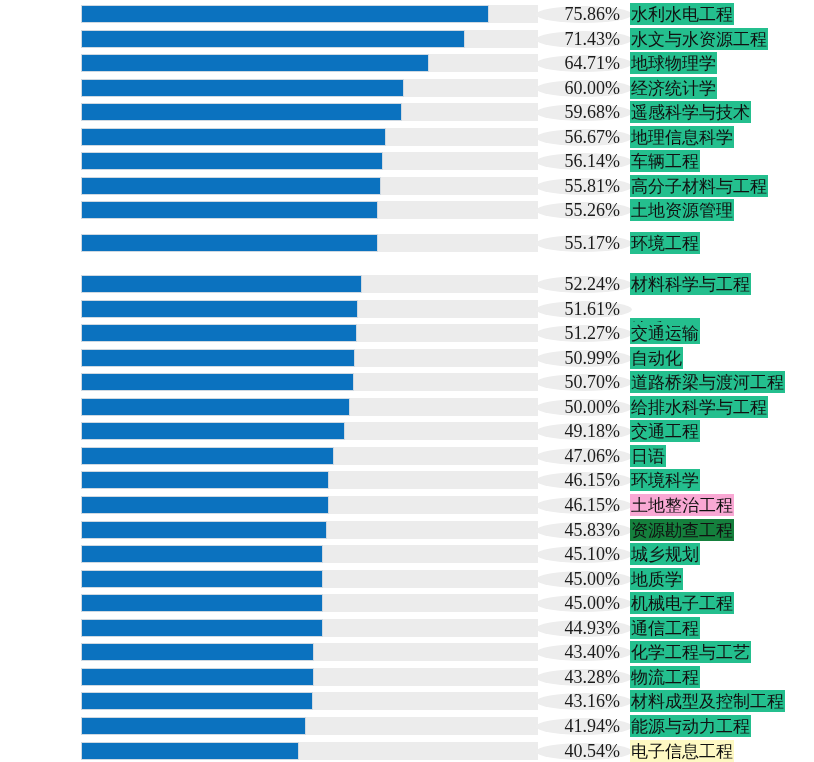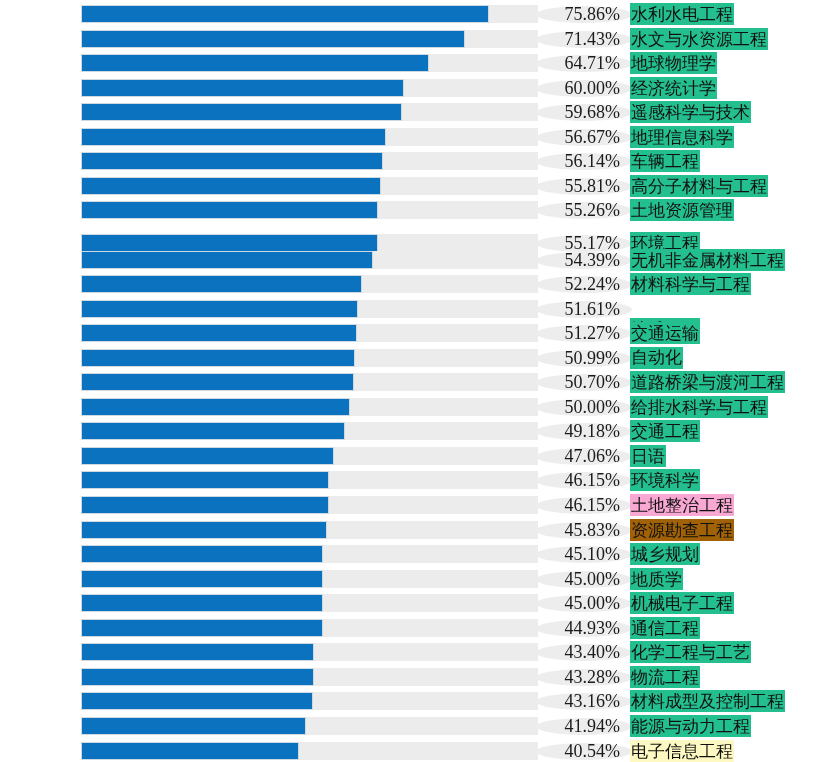--- a/index.html
+++ b/index.html
@@ -170,28 +170,20 @@
       <div class="label-wrap"><span class="label" style="background: rgb(36, 191, 142);">土地资源管理</span></div>
     </div>
     <div class="row" style="top: 222.95px; margin-top: 8px;">
       <div class="track">
         <div class="fill" style="width: 296.62px; background: rgb(11, 114, 191);"></div>
       </div>
       <div class="sheen"></div>
       <div class="value">55.17%</div>
       <div class="label-wrap"><span class="label" style="background: rgb(36, 191, 142);">环境工程</span></div>
     </div>
-    <div class="row" style="top: 247.5px;">
-      <div class="track">
-        <div class="fill" style="width: 292.426px; background: rgb(11, 114, 191);"></div>
-      </div>
-      <div class="sheen"></div>
-      <div class="value">54.39%</div>
-      <div class="label-wrap"><span class="label" style="background: rgb(36, 191, 142);">无机非金属材料工程</span></div>
-    </div>
     <div class="row" style="top: 272.05px;">
       <div class="track">
         <div class="fill" style="width: 280.867px; background: rgb(11, 114, 191);"></div>
       </div>
       <div class="sheen"></div>
       <div class="value">52.24%</div>
       <div class="label-wrap"><span class="label" style="background: rgb(36, 191, 142);">材料科学与工程</span></div>
     </div>
     <div class="row" style="top: 296.6px;">
       <div class="track">
@@ -208,21 +200,21 @@
       <div class="sheen"></div>
       <div class="value">51.27%</div>
       <div class="label-wrap"><span class="label" style="background: rgb(36, 191, 142);">交通运输</span></div>
     </div>
     <div class="row" style="top: 345.7px;">
       <div class="track">
         <div class="fill" style="width: 274.146px; background: rgb(11, 114, 191);"></div>
       </div>
       <div class="sheen"></div>
       <div class="value">50.99%</div>
-      <div class="label-wrap"><span class="label" style="background: rgb(36, 191, 142); font-family: Liberation Serif, serif;">自动化</span></div>
+      <div class="label-wrap"><span class="label" style="background: rgb(36, 191, 142);">自动化</span></div>
     </div>
     <div class="row" style="top: 370.25px;">
       <div class="track">
         <div class="fill" style="width: 272.587px; background: rgb(11, 114, 191);"></div>
       </div>
       <div class="sheen"></div>
       <div class="value">50.70%</div>
       <div class="label-wrap"><span class="label" style="background: rgb(36, 191, 142);">道路桥梁与渡河工程</span></div>
     </div>
     <div class="row" style="top: 394.8px;">
@@ -264,21 +256,21 @@
       <div class="sheen"></div>
       <div class="value">46.15%</div>
       <div class="label-wrap"><span class="label" style="background: #f9a8d4;">土地整治工程</span></div>
     </div>
     <div class="row" style="top: 517.55px;">
       <div class="track">
         <div class="fill" style="width: 246.404px; background: rgb(11, 114, 191);"></div>
       </div>
       <div class="sheen"></div>
       <div class="value">45.83%</div>
-      <div class="label-wrap"><span class="label" style="background: #a16207;">资源勘查工程</span></div>
+      <div class="label-wrap"><span class="label" style="background: #15803d;">资源勘查工程</span></div>
     </div>
     <div class="row" style="top: 542.1px;">
       <div class="track">
         <div class="fill" style="width: 242.479px; background: rgb(11, 114, 191);"></div>
       </div>
       <div class="sheen"></div>
       <div class="value">45.10%</div>
       <div class="label-wrap"><span class="label" style="background: rgb(36, 191, 142);">城乡规划</span></div>
     </div>
     <div class="row" style="top: 566.65px;">

